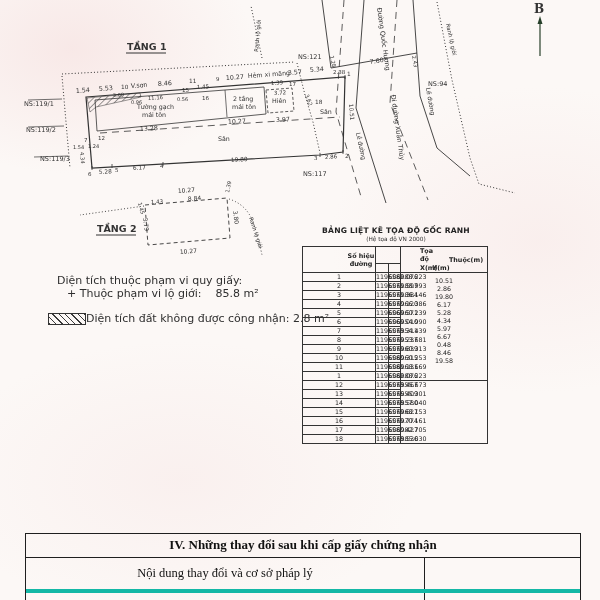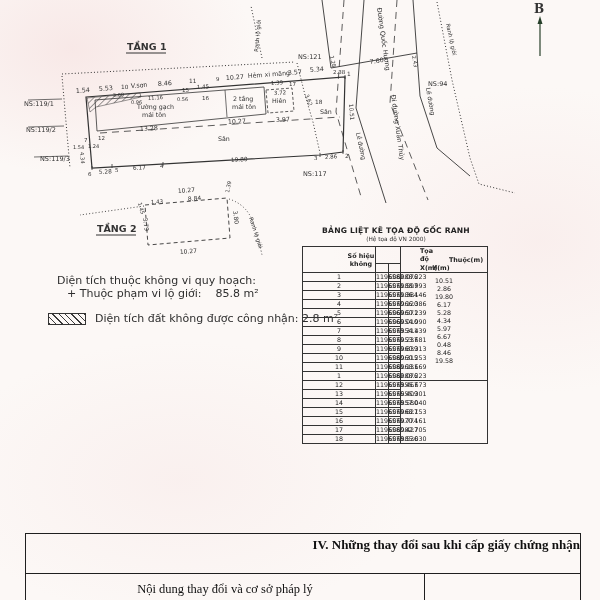--- a/index.html
+++ b/index.html
@@ -11,42 +11,42 @@
       radial-gradient(ellipse 300px 220px at 90% 40%, rgba(240,205,205,.22), transparent 70%),
       radial-gradient(ellipse 340px 200px at 30% 80%, rgba(240,208,208,.20), transparent 70%),
       #fcf8f6;
   }
   svg text{fill:#333;}
   .abs{position:absolute;}
   
   .plan-note{left:57px;top:274px;font-size:11px;color:#2e2e2e;}
   .plan-note .l2{margin-left:10px;margin-top:0;}
   .plan-note .val{margin-left:14px;}
-  .legend-row{left:48px;top:312px;display:flex;align-items:center;gap:9px;font-size:11px;color:#2e2e2e;}
+  .legend-row{left:48px;top:312px;display:flex;align-items:center;font-size:11px;color:#2e2e2e;}
   .hatch-swatch{
     width:38px;height:12px;border:1.2px solid #333;box-sizing:border-box;
     background:repeating-linear-gradient(45deg,#3a3a3a 0 1px,transparent 1px 4.5px);
   }
   
   .coord-wrap{left:302px;top:226px;width:188px;}
   .coord-title{font-size:7.6px;font-weight:bold;text-align:center;letter-spacing:.2px;color:#222;}
   .coord-sub{font-size:5.8px;text-align:center;margin-top:1px;color:#333;}
   table.coord{border-collapse:collapse;margin-top:4px;font-size:6.3px;color:#222;width:186px;table-layout:fixed;}
   table.coord th,table.coord td{border:1px solid #333;padding:0;text-align:center;font-weight:normal;}
   table.coord thead th{font-weight:bold;font-size:6.4px;padding-left:44px;}
   .c-p{width:28px;} .c-x{width:58px;margin-top:28px;} .c-y{width:56px;} .c-edge{width:42px;}
   table.coord tbody td{height:8px;line-height:8px;}
   td.c-edge{vertical-align:top;}
   td.c-edge div{height:8px;line-height:8px;}
   td.c-edge{padding-top:4px !important;}
   tbody#rows2 tr:first-child td{border-top:1px dashed #333;}
   
   .changes{left:25px;top:533px;width:556px;border:1.6px solid #1f1f1f;box-sizing:border-box;
     font-family:"Liberation Serif","DejaVu Serif",serif;color:#111;background:transparent;}
-  .changes .t-row{border-bottom:1px solid #1f1f1f;text-align:right;font-weight:bold;font-size:13px;padding:3px 0 20px;}
+  .changes .t-row{border-bottom:1px solid #1f1f1f;text-align:center;font-weight:bold;font-size:13px;padding:3px 0 4px;}
   .changes .h-row{display:flex;border-bottom:4px solid #14b8a6;}
   .changes .h-c1{width:399px;border-right:1px solid #1f1f1f;box-sizing:border-box;display:flex;align-items:center;justify-content:center;font-size:12.5px;padding:8px 0;}
   .changes .h-c2{flex:1;display:flex;flex-direction:column;align-items:center;justify-content:center;font-size:11.8px;line-height:1.25;padding:4px 0;}
   .changes .b-row{display:flex;height:14px;}
   .changes .b-c1{width:399px;border-right:1px solid #1f1f1f;box-sizing:border-box;}
   .changes .b-c2{flex:1;}
 </style>
 </head>
 <body>
 
@@ -189,21 +189,21 @@
     <text x="188" y="201" font-size="6" transform="rotate(-4 188 201)">8.84</text>
     <text x="229" y="193" font-size="5.3" transform="rotate(-78 229 193)">1.39</text>
     <text x="233" y="211" font-size="6" transform="rotate(83 233 211)">3.80</text>
     <text x="143" y="218" font-size="6" transform="rotate(83 143 218)">3.79</text>
     <text x="180" y="254" font-size="6" transform="rotate(-4 180 254)">10.27</text>
     <text x="138" y="203" font-size="5.3" transform="rotate(75 138 203)">1.45</text>
   </g>
 </svg>
 
 <div class="abs plan-note">
-  <div>Diện tích thuộc không vi quy hoạch:</div>
+  <div>Diện tích thuộc phạm vi quy giấy:</div>
   <div class="l2">
     <span>+ Thuộc phạm vi lộ giới:</span><span class="val">85.8</span>
     <span>m²</span>
   </div>
 </div>
 <div class="abs legend-row">
   <span class="hatch-swatch"></span>
   <span>
     <span>Diện tích đất không được công nhận:</span>
     <span>2.8 m²</span>
@@ -211,21 +211,21 @@
 </div>
 
 <div class="abs coord-wrap">
   <div class="coord-title">BẢNG LIỆT KÊ TỌA ĐỘ GỐC RANH</div>
   <div class="coord-sub">(Hệ tọa độ VN 2000)</div>
   <table class="coord">
     <thead>
       <tr>
         <th class="c-p" rowspan="2">
           <div>Số hiệu</div>
-          <div>không</div>
+          <div>đường</div>
         </th>
         <th colspan="2">Tọa độ</th>
         <th class="c-edge" rowspan="2">Thuộc(m)</th>
       </tr>
       <tr>
         <th class="c-x">X(m)</th>
         <th class="c-y">Y(m)</th>
       </tr>
     </thead>
     <tbody id="rows1">

